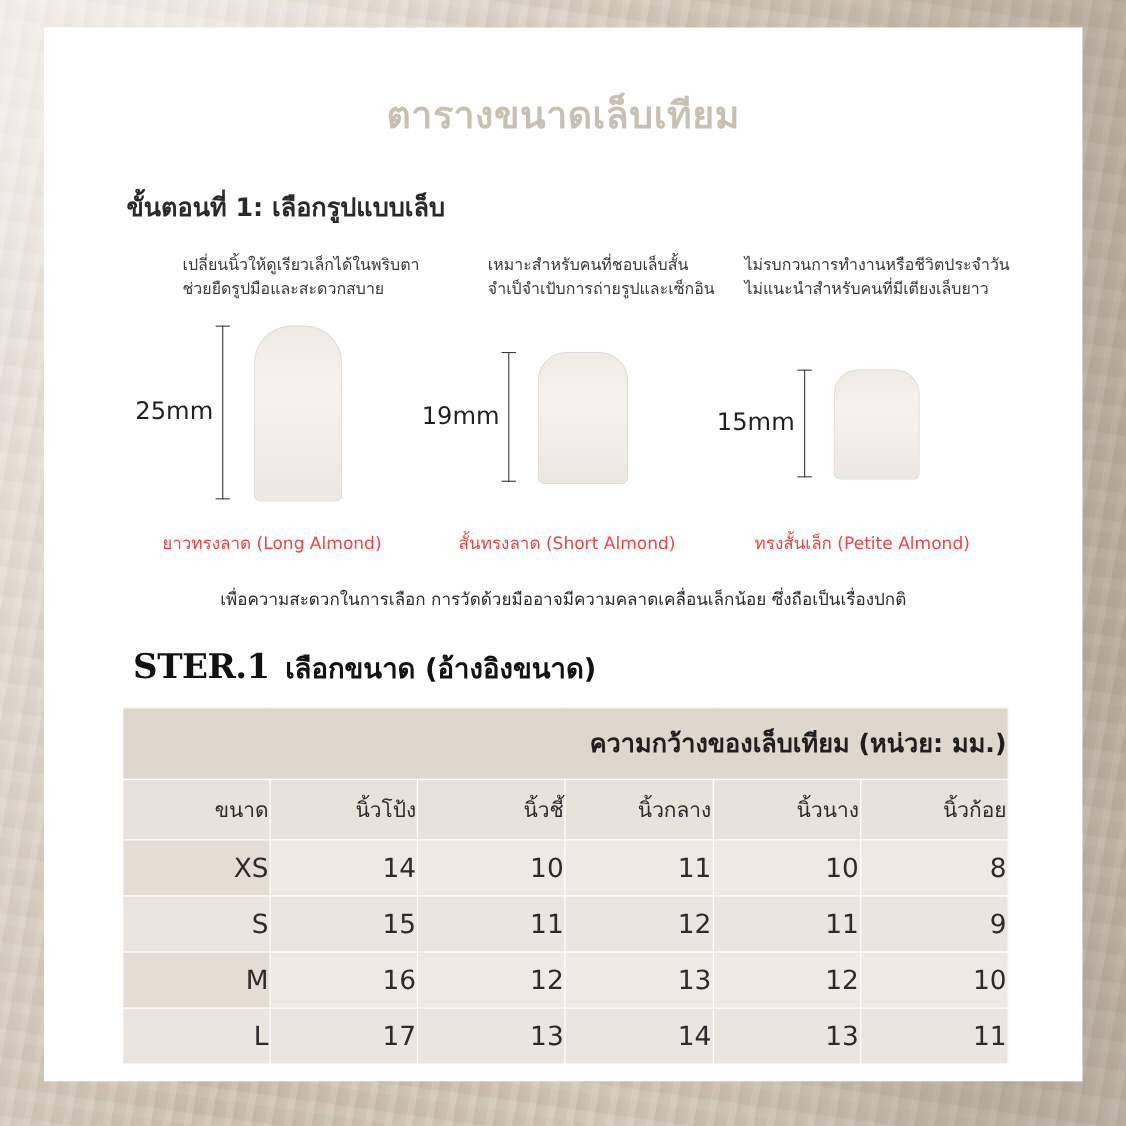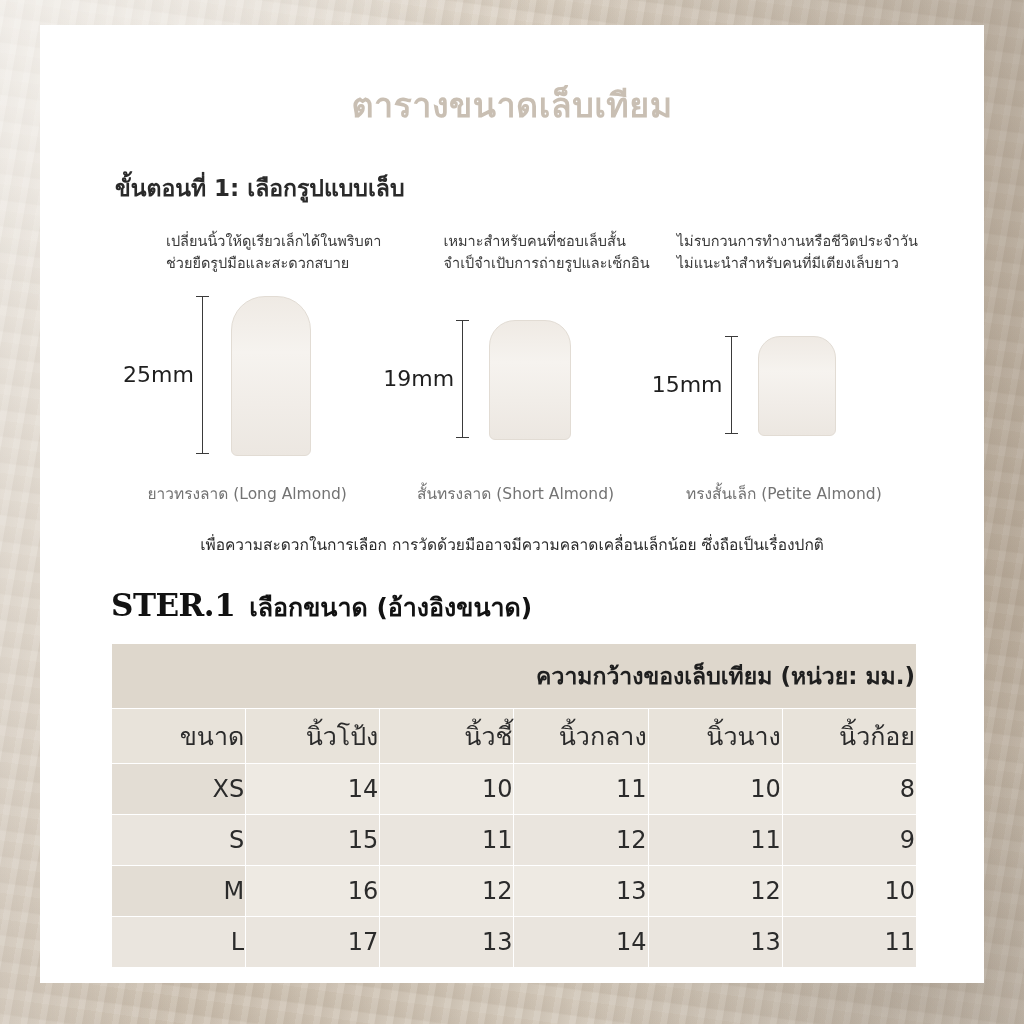--- a/index.html
+++ b/index.html
@@ -169,37 +169,37 @@
   .measure.long .mbar   { height: 158px; }
   .measure.short  { left: 2px;  top: 32px; }
   .measure.short .mbar  { height: 118px; }
   .measure.petite { left: 2px;  top: 48px; }
   .measure.petite .mbar { height: 98px; }
 
   .shape-name {
     width: 100%;
     text-align: center;
     font-size: 15.5px;
-    color: #737373;
+    color: #ef4444;
     margin-top: -12px;
   }
 
   .note {
     text-align: center;
     font-size: 15.5px;
     color: #2b2b2b;
     margin-top: 26px;
   }
 
   
   .ster-row {
     display: flex;
     align-items: baseline;
     margin-top: 30px;
-    margin-left: 38px;
+    margin-left: 48px;
     gap: 14px;
   }
   .ster-tag {
     font-family: "DejaVu Serif", "Liberation Serif", serif;
     font-size: 31px;
     font-weight: 700;
     letter-spacing: -0.5px;
     color: #121212;
   }
   .ster-text {
@@ -227,21 +227,21 @@
   }
   .tbl-title {
     background: #ded7cc;
     font-size: 23px !important;
     font-weight: 700 !important;
     height: 62px;
     color: #1f1f1f !important;
   }
   .tbl-head td {
     background: #e8e3da;
-    font-size: 25px;
+    font-size: 19px;
     height: 52px;
   }
   .tbl-body td {
     background: #eeeae3;
     font-size: 24px;
     height: 48px;
   }
   .tbl-body tr:nth-child(even) td {
     background: #eae5de;
   }

